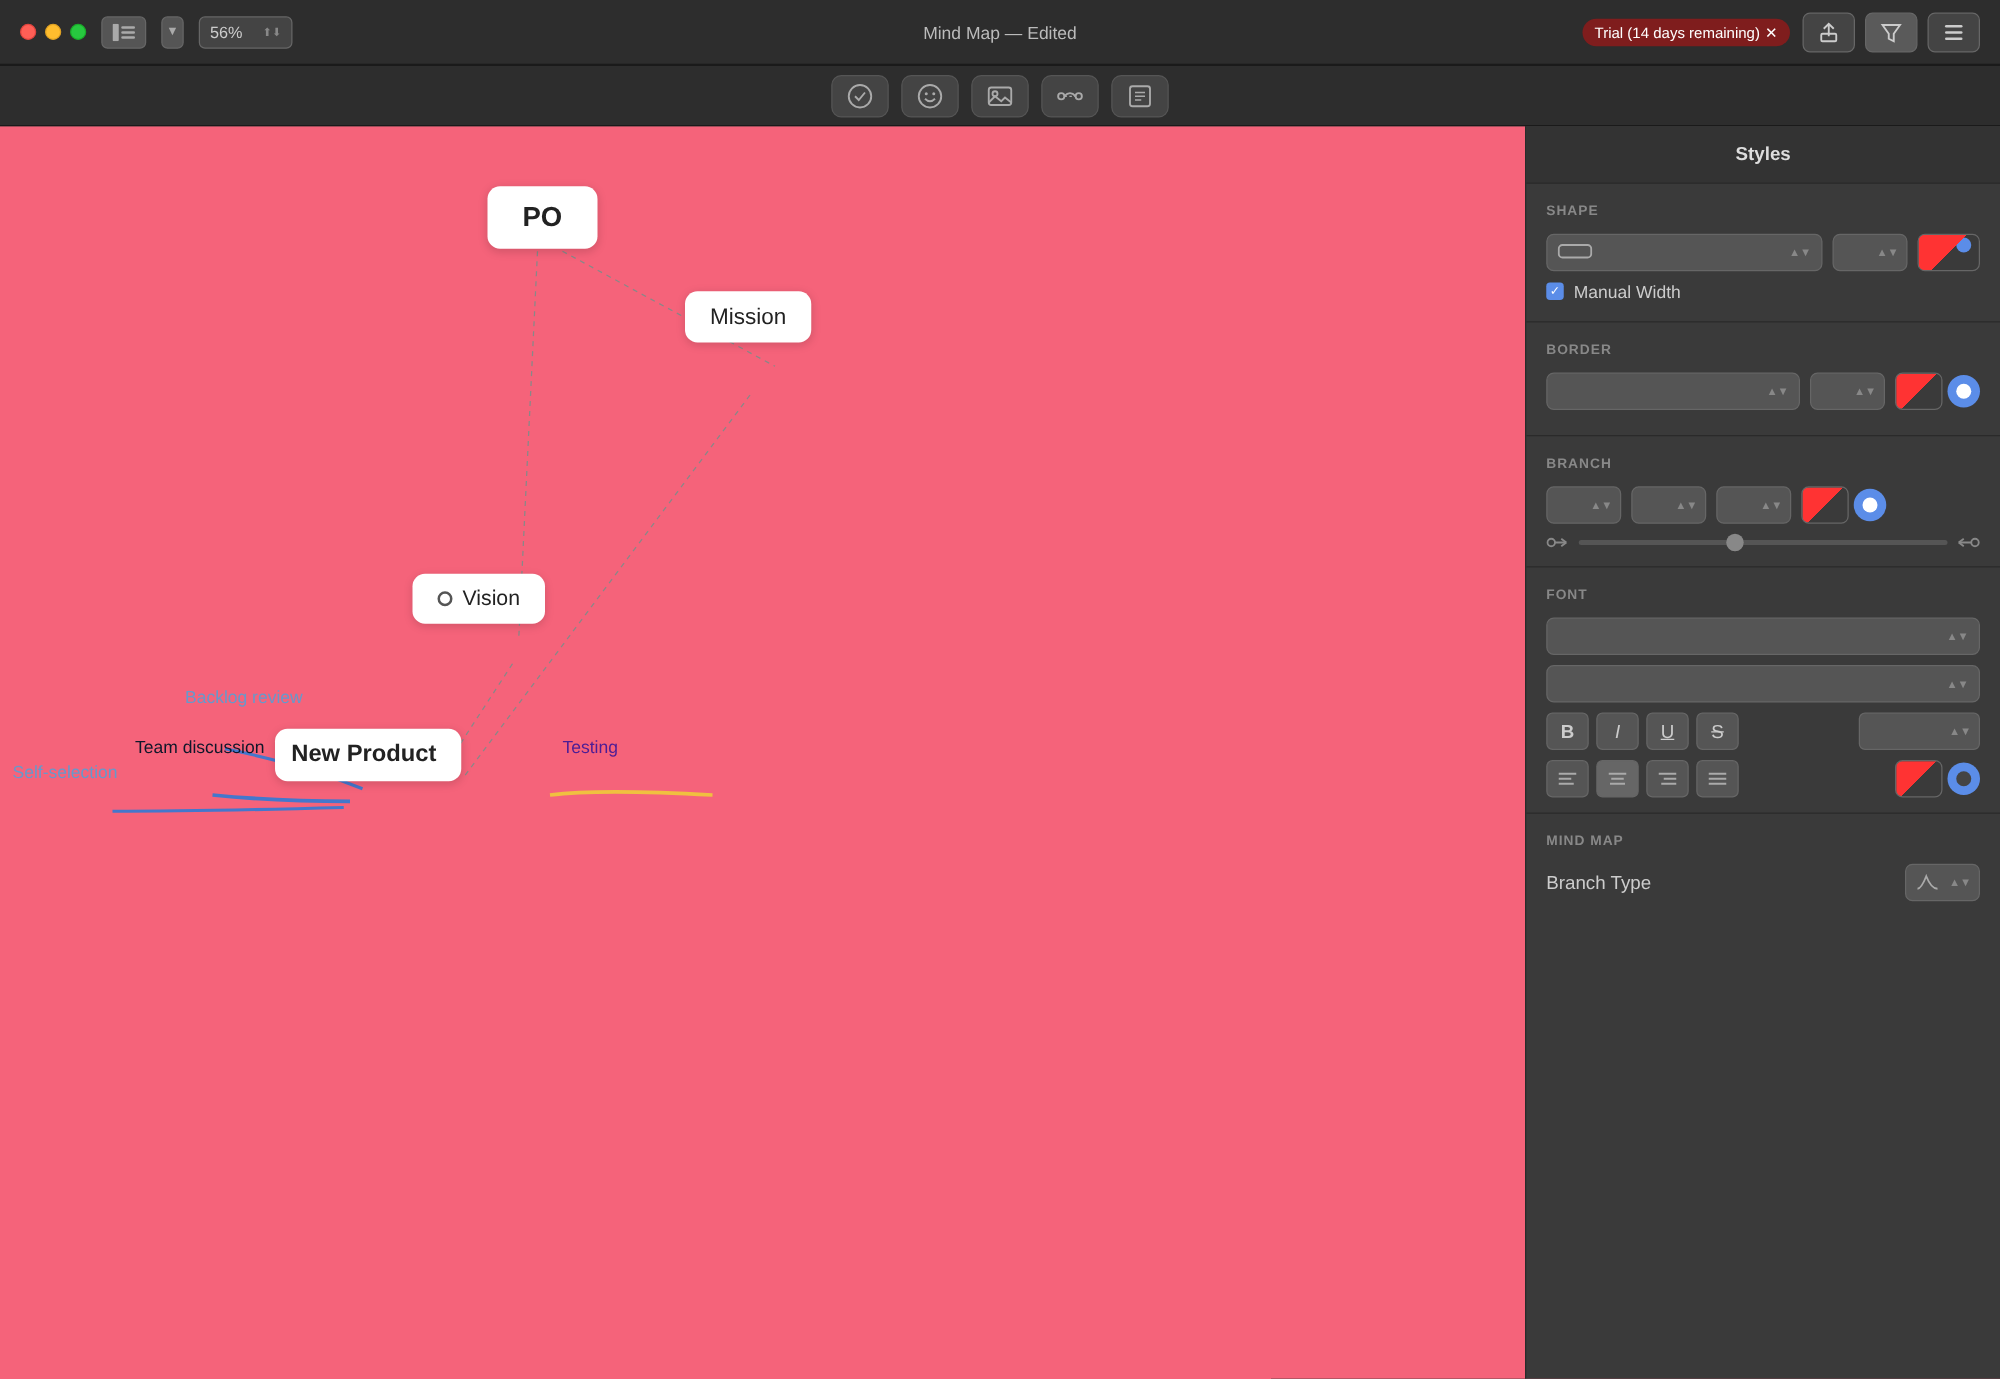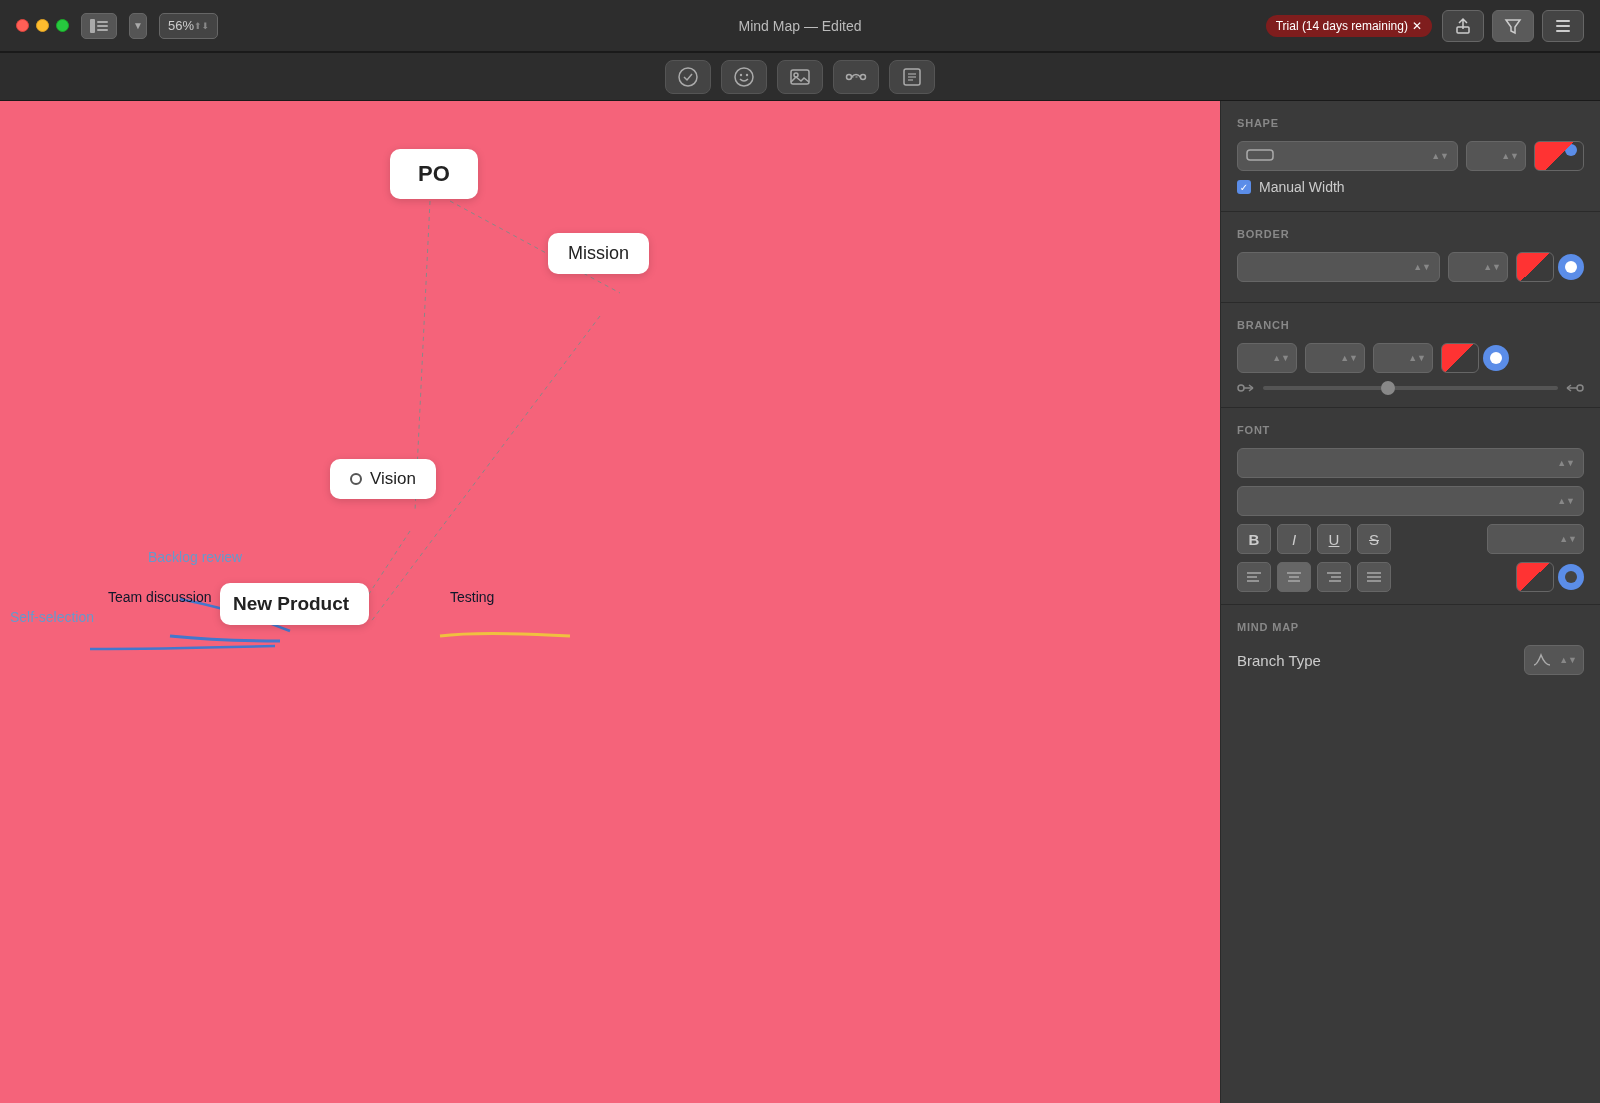--- a/index.html
+++ b/index.html
@@ -57,21 +57,21 @@
     .zoom-control {
       background: #444;
       border: 1px solid #666;
       border-radius: 5px;
       height: 26px;
       display: flex;
       align-items: center;
       padding: 0 8px;
       color: #ccc;
       font-size: 13px;
-      gap: 0;
+      gap: 16px;
       cursor: pointer;
     }
 
     .titlebar-center {
       position: absolute;
       left: 50%;
       transform: translateX(-50%);
       color: #bbb;
       font-size: 14px;
     }
@@ -217,21 +217,21 @@
     }
     .label-self {
       top: 508px;
       left: 10px;
       color: #6699cc;
       font-size: 14px;
     }
     .label-testing {
       top: 488px;
       left: 450px;
-      color: #0f172a;
+      color: #4c1d95;
       font-size: 14px;
     }
 
     
     .canvas-svg {
       position: absolute;
       top: 0;
       left: 0;
       width: 100%;
       height: 100%;
@@ -669,20 +669,21 @@
     <div class="branch-label label-self">
       <span>Self-selection</span>
     </div>
 
     <div class="branch-label label-testing">
       <span>Testing</span>
     </div>
   </div>
 
   <div class="panel">
+    <div class="panel-title">Styles</div>
 
     <div class="panel-section">
       <div class="section-label">SHAPE</div>
       <div class="control-row">
         <div class="ctrl-select ctrl-select-wide">
           <span>
             <svg width="28" height="14" viewBox="0 0 28 14">
               <rect x="1" y="2" width="26" height="10" rx="3" stroke="#aaa" stroke-width="1.5" fill="none"></rect>
             </svg>
           </span>

